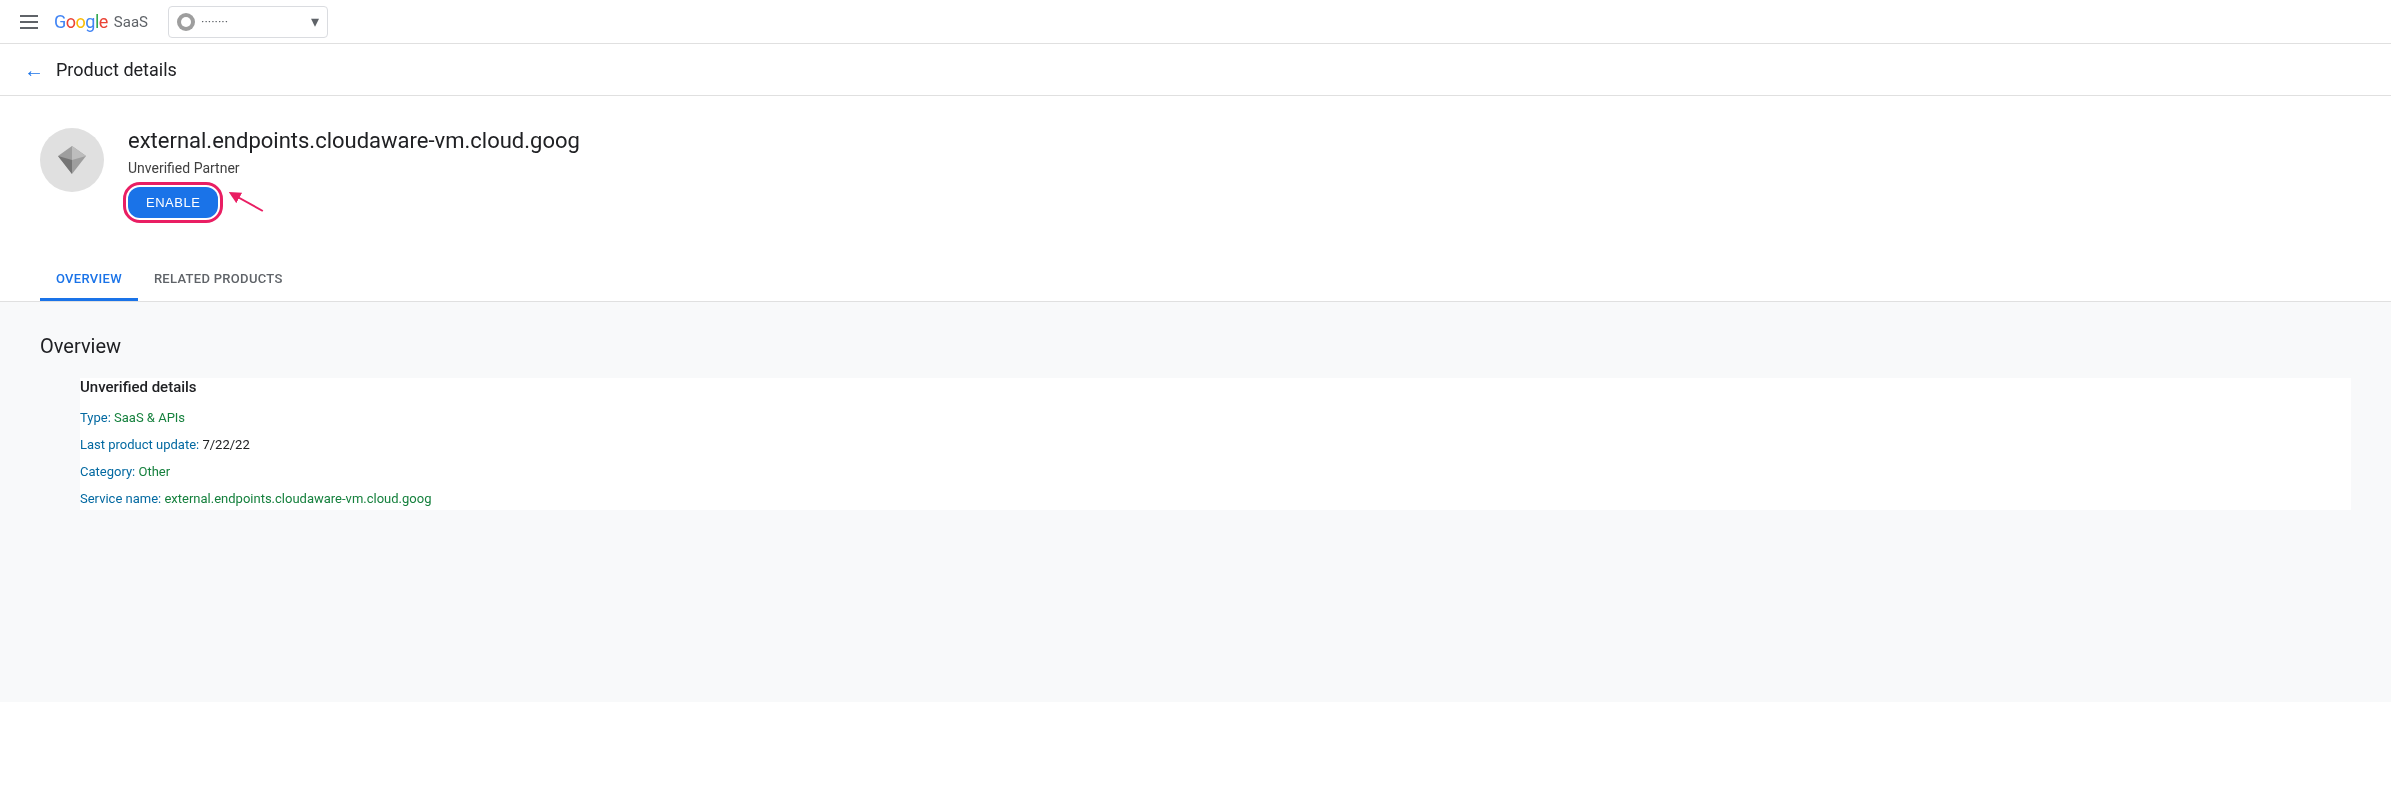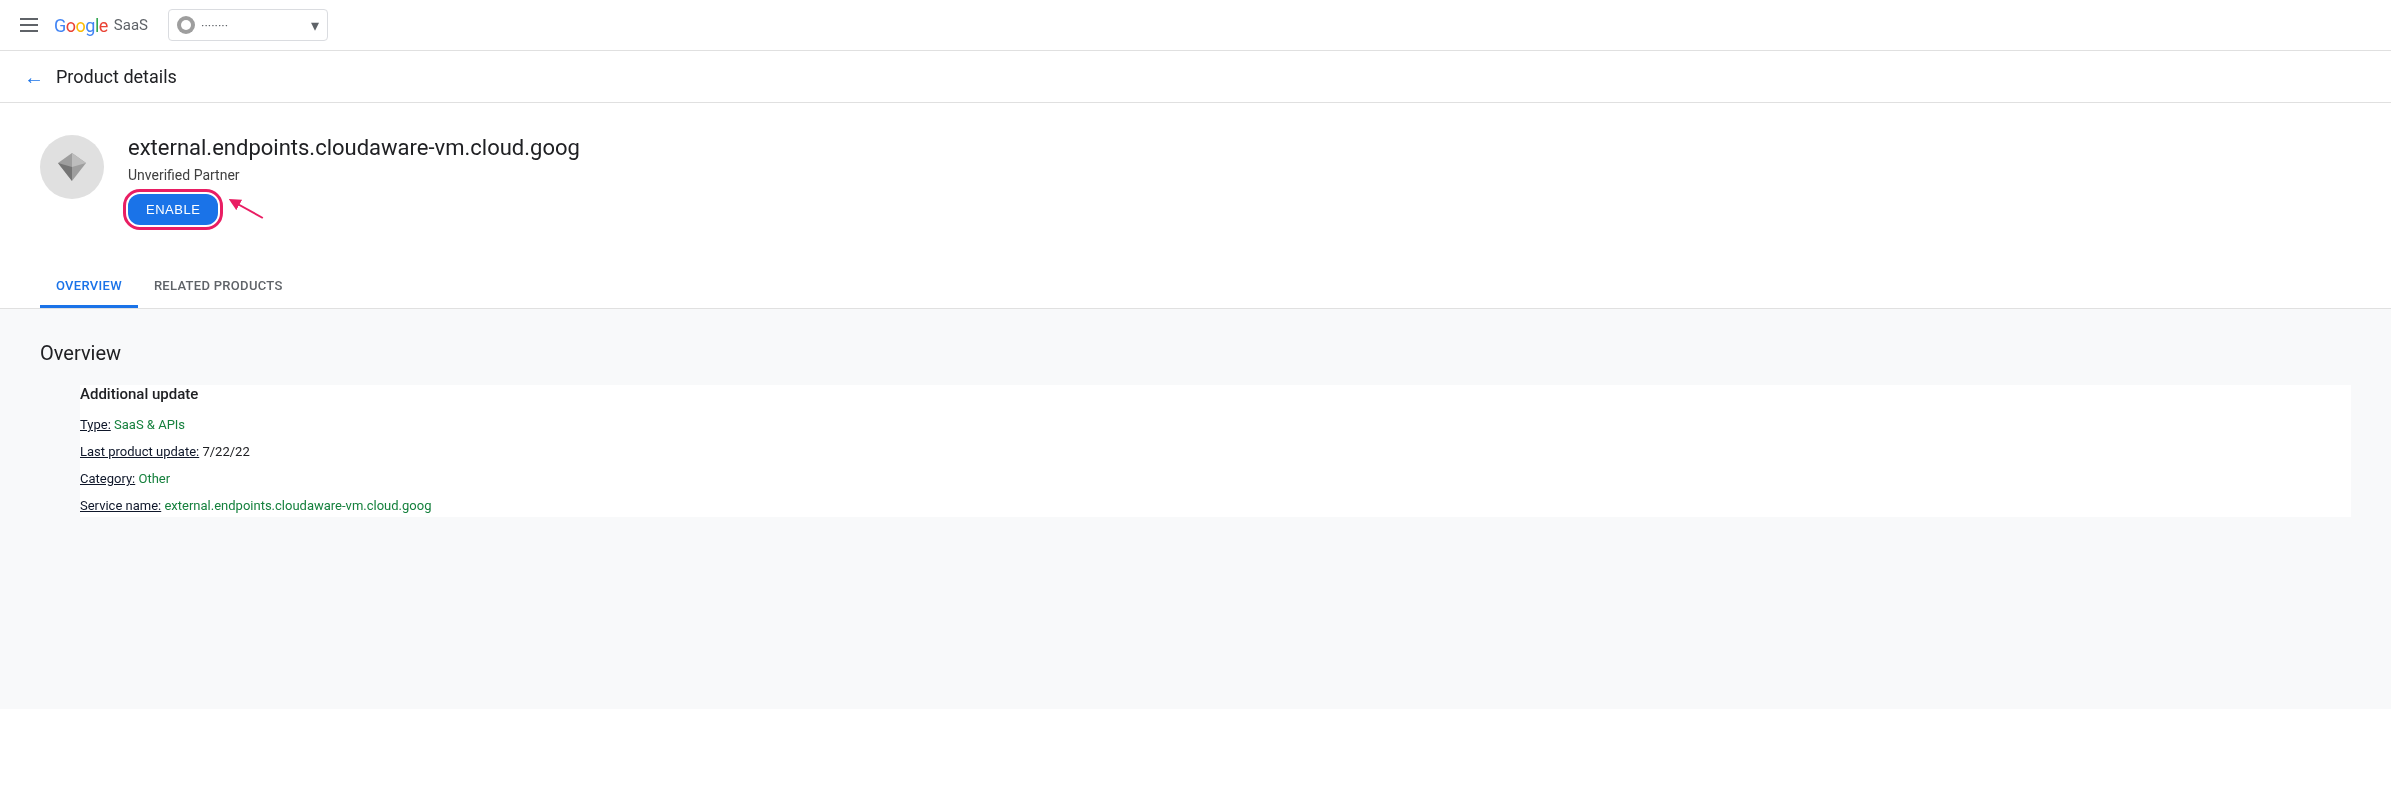--- a/index.html
+++ b/index.html
@@ -2,21 +2,21 @@
 <html><head>
   <meta charset="utf-8">
   <style>
     * { box-sizing: border-box; margin: 0; padding: 0; }
     body { font-family: 'Roboto', Arial, sans-serif; font-size: 14px; color: #202124; background: #fff; }
 
     
     .top-nav {
       display: flex;
       align-items: center;
-      height: 51px;
+      height: 44px;
       padding: 0 16px;
       border-bottom: 1px solid #e0e0e0;
       background: #fff;
       gap: 12px;
     }
     .hamburger-icon {
       display: flex; flex-direction: column; gap: 4px; cursor: pointer; padding: 4px;
     }
     .hamburger-icon span {
       display: block; width: 18px; height: 2px; background: #5f6368;
@@ -135,21 +135,21 @@
     }
     .additional-details-card {
       background: #fff; padding: 0; margin-left: 40px;
     }
     .additional-details-title {
       font-size: 15px; font-weight: 500; color: #202124; margin-bottom: 12px;
     }
     .detail-row {
       font-size: 13px; color: #202124; margin-bottom: 6px; line-height: 1.6;
     }
-    .detail-label { color: #0f172a; text-decoration: underline; }
+    .detail-label { color: #0369a1; }
     .detail-link {
       color: #15803d; text-decoration: none;
     }
     .detail-value { color: #202124; }
   </style>
 </head>
 <body>
 
 <nav class="top-nav">
   <div class="hamburger-icon">
@@ -217,21 +217,21 @@
     </a>
     <a class="tab" href="#">
       <span>RELATED PRODUCTS</span>
     </a>
   </div>
 </div>
 
 <div class="main-content">
   <h2 class="overview-heading">Overview</h2>
   <div class="additional-details-card">
-    <div class="additional-details-title">Additional update</div>
+    <div class="additional-details-title">Unverified details</div>
     <div class="detail-row">
       <span class="detail-label">Type:</span>
       <a class="detail-link" href="#">SaaS &amp; APIs</a>
     </div>
     <div class="detail-row">
       <span class="detail-label">Last product update:</span>
       <span class="detail-value">7/22/22</span>
     </div>
     <div class="detail-row">
       <span class="detail-label">Category:</span>

